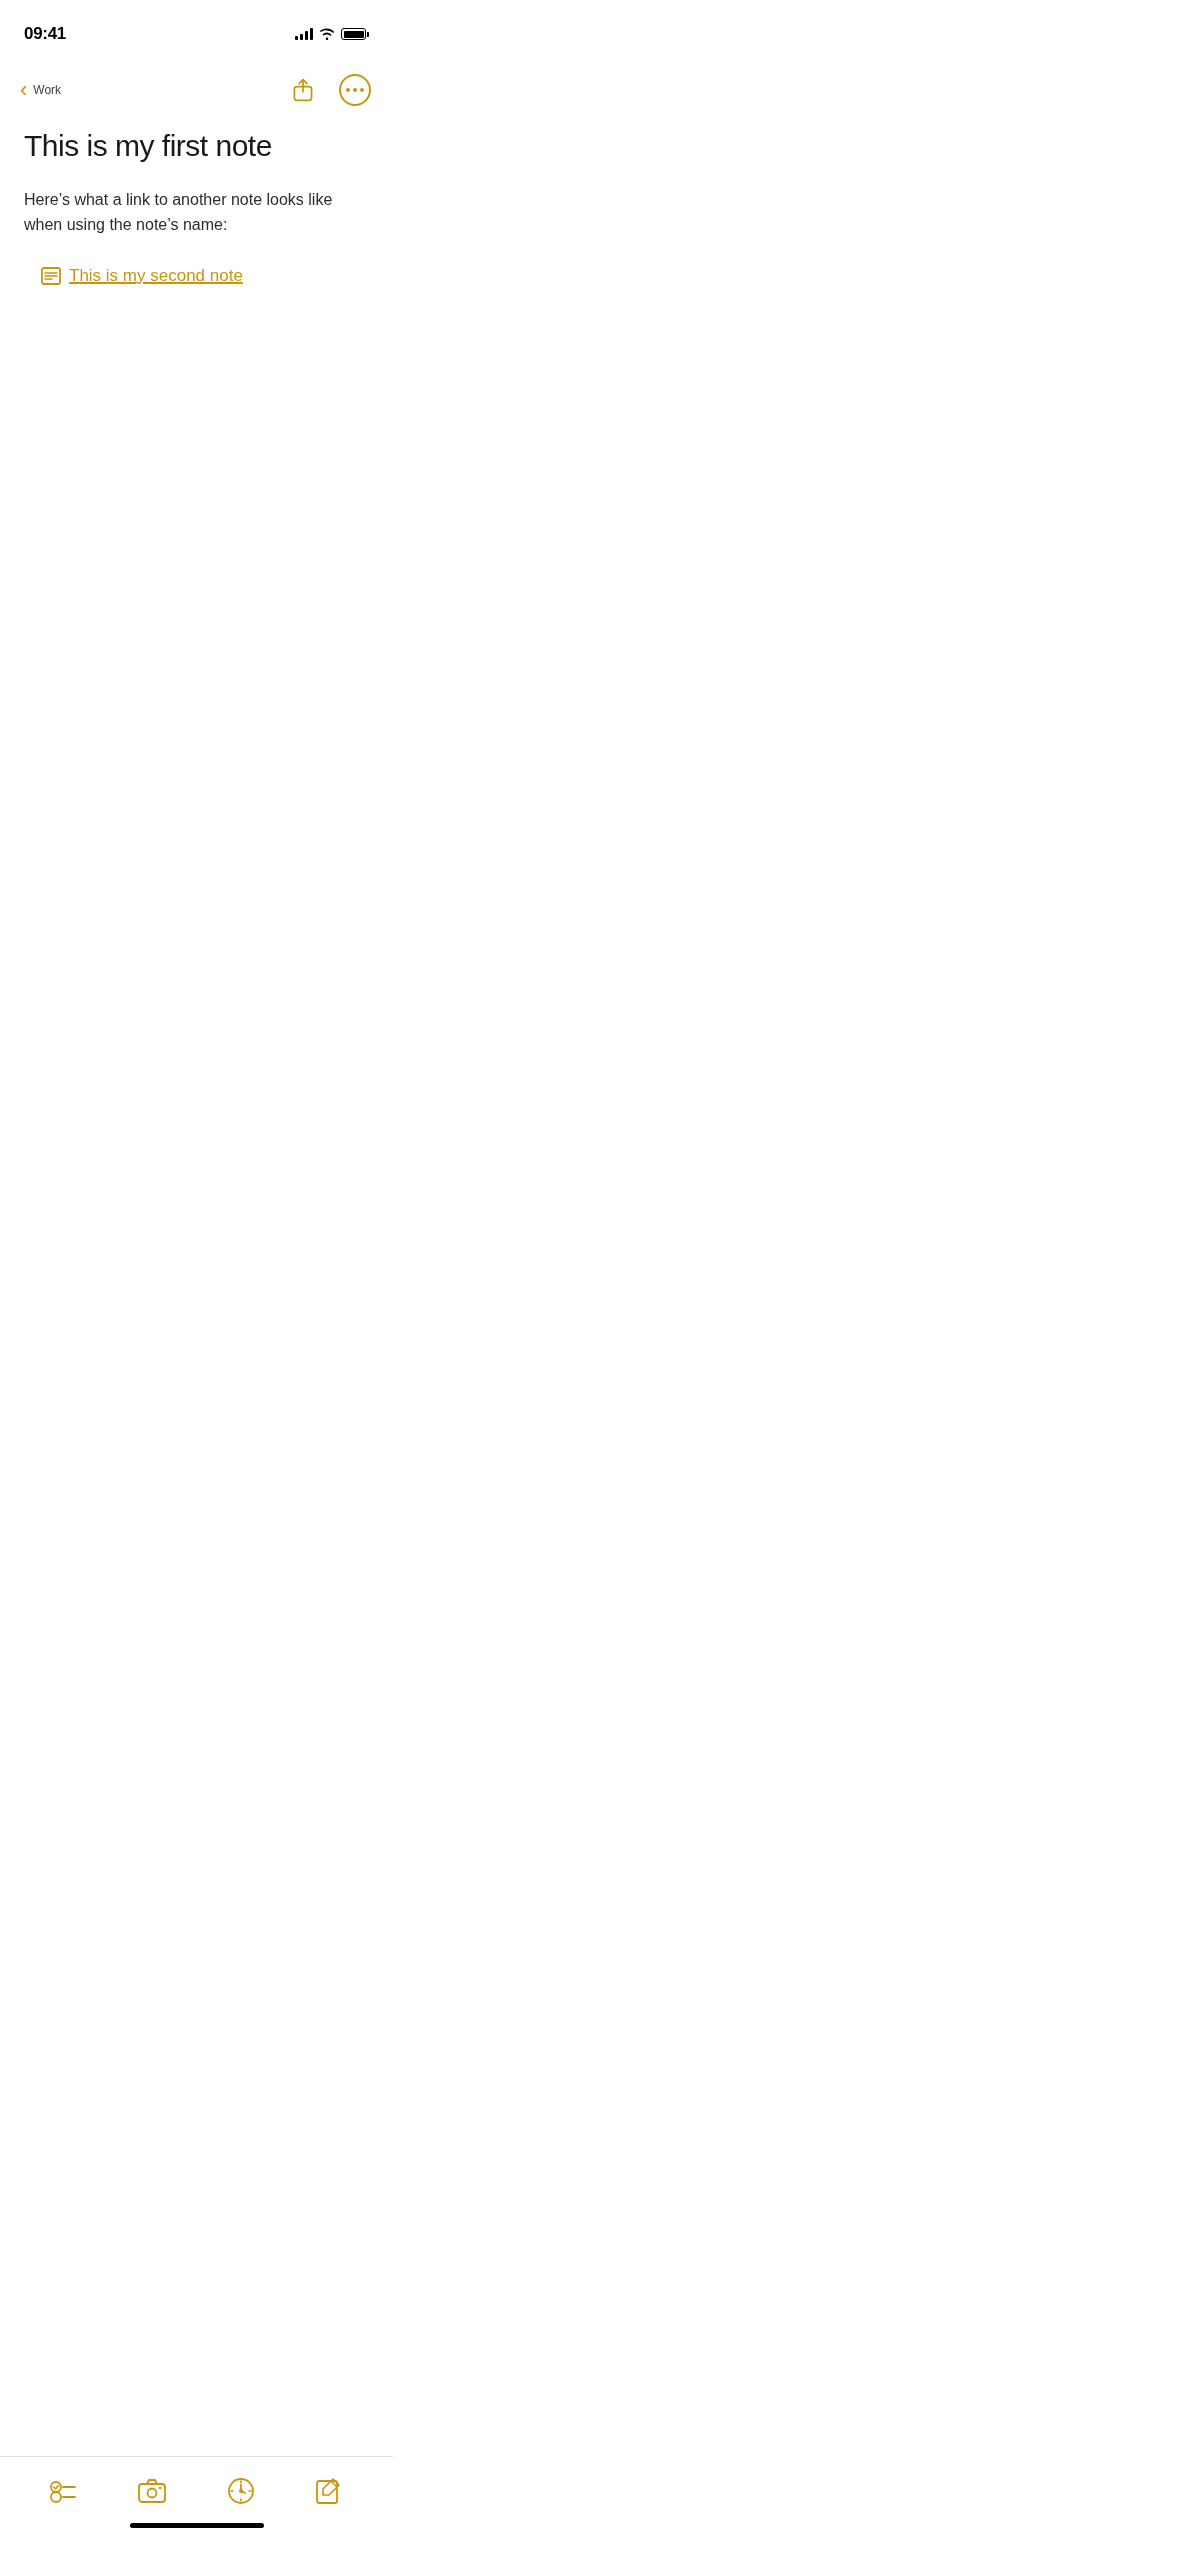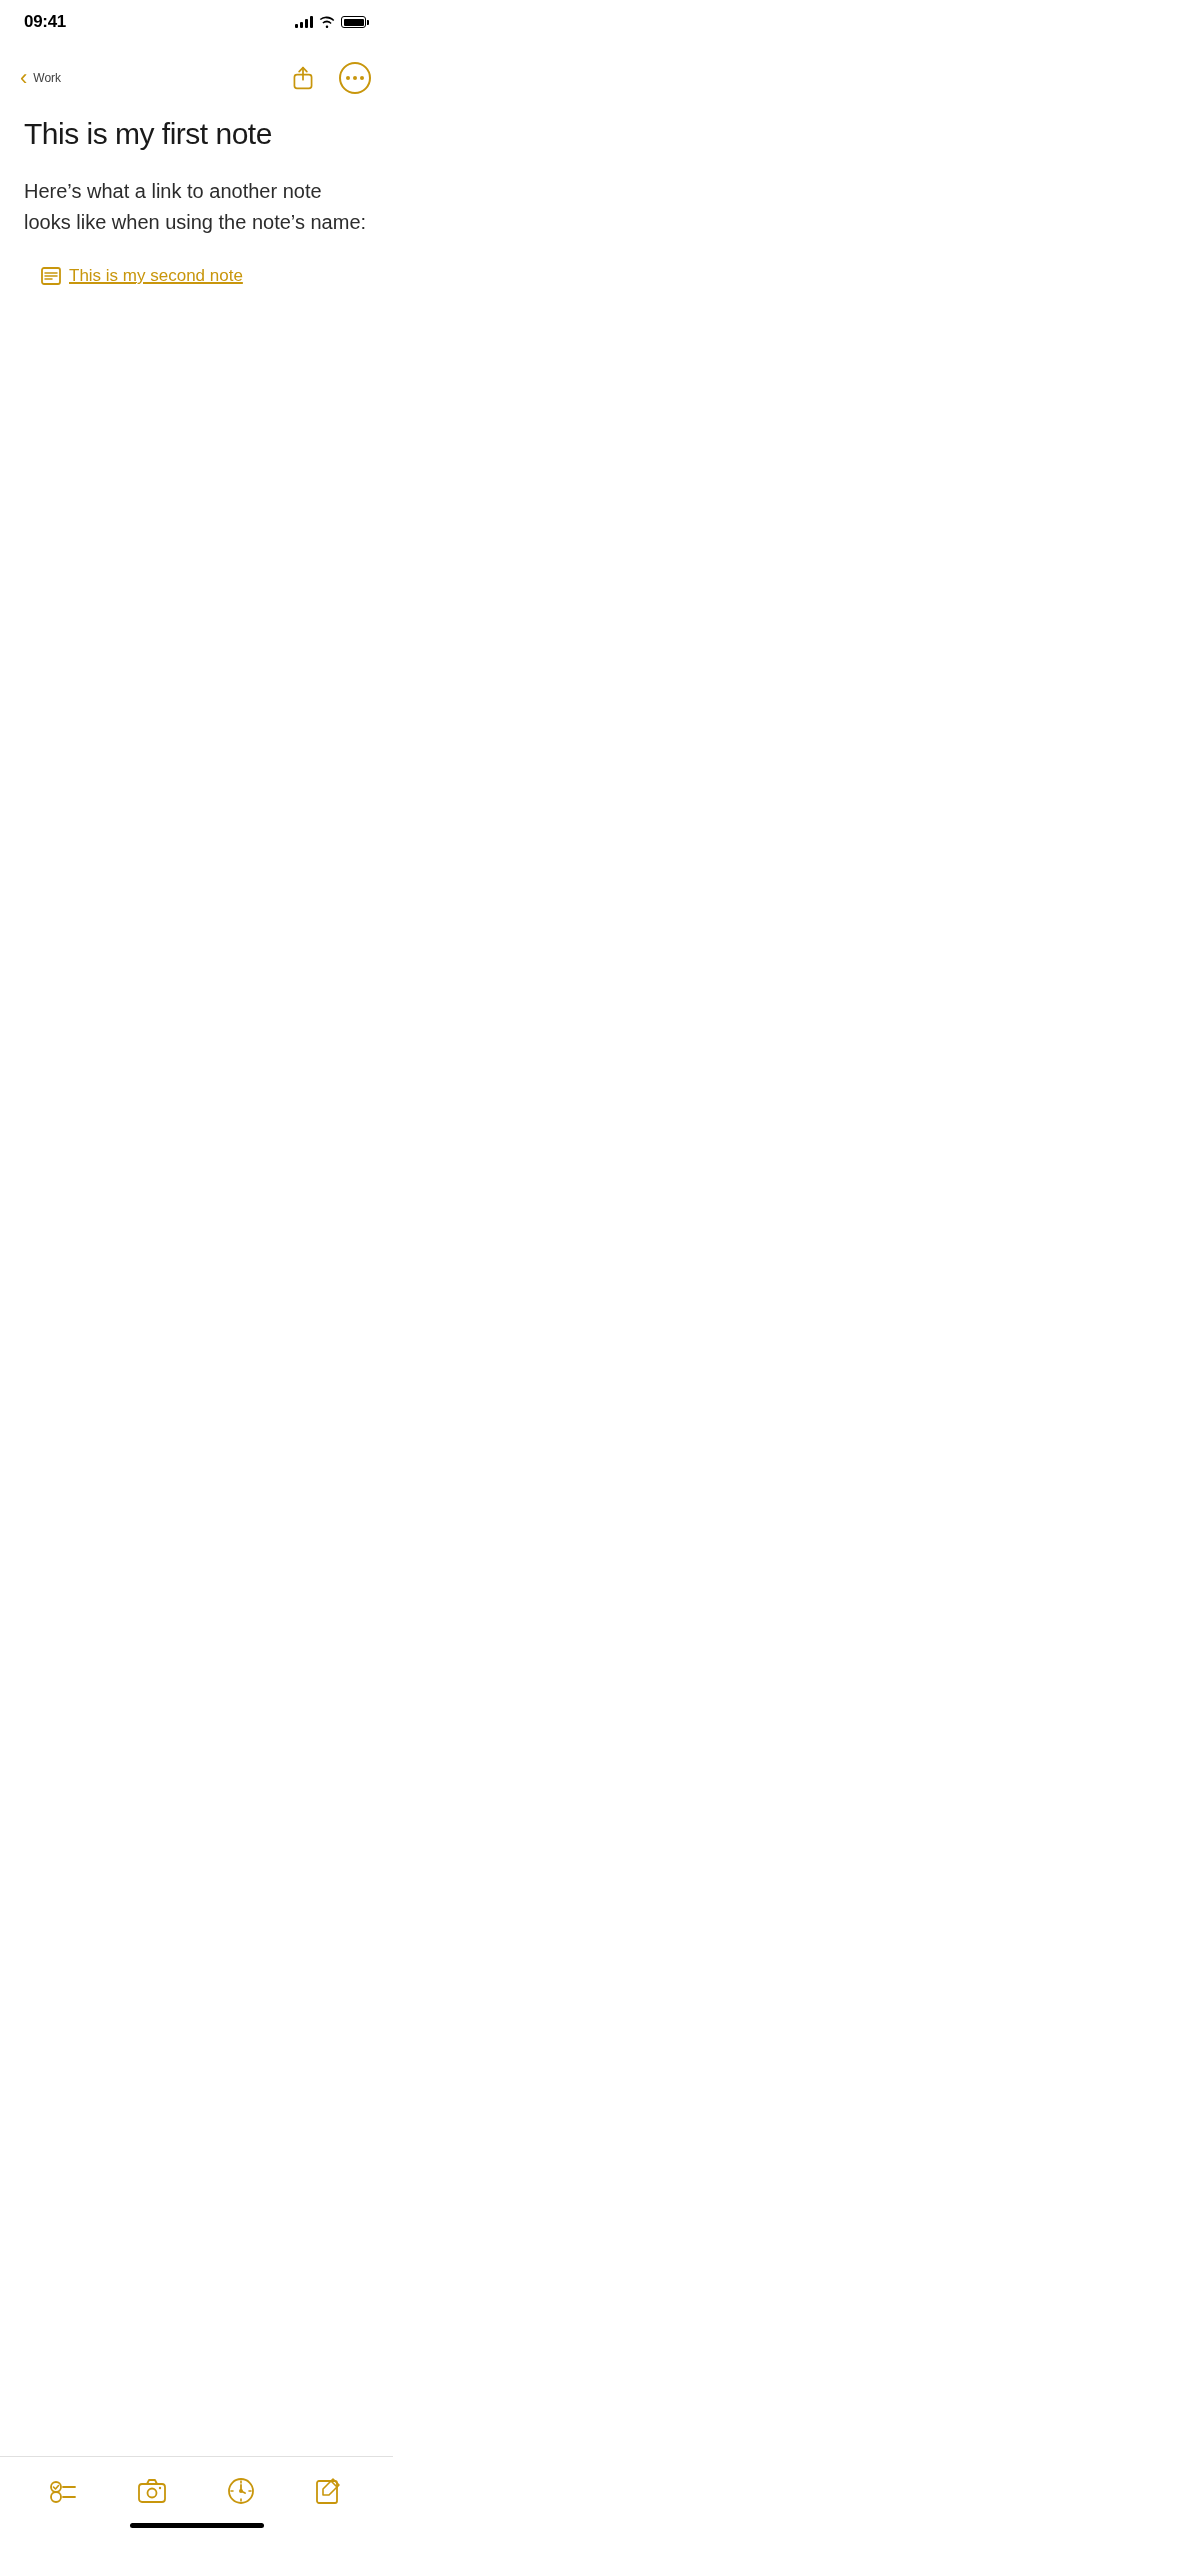--- a/index.html
+++ b/index.html
@@ -18,20 +18,21 @@
       position: relative;
     }
 
     
     .status-bar {
       display: flex;
       justify-content: space-between;
       align-items: center;
       padding: 2px 24px 10px 24px;
       height: 52px;
+      margin-top: 12px;
     }
 
     .status-time {
       font-size: 17px;
       font-weight: 600;
       color: #000;
       letter-spacing: -0.3px;
     }
 
     .status-icons {
@@ -169,21 +170,21 @@
     .note-title {
       font-size: 30px;
       font-weight: 400;
       color: #1a1a1a;
       line-height: 1.2;
       margin-bottom: 24px;
       letter-spacing: -0.5px;
     }
 
     .note-body {
-      font-size: 20px;
+      font-size: 16px;
       color: #2c2c2c;
       line-height: 1.55;
       margin-bottom: 28px;
     }
 
     .note-link {
       display: flex;
       align-items: center;
       gap: 8px;
       color: #c8960c;

